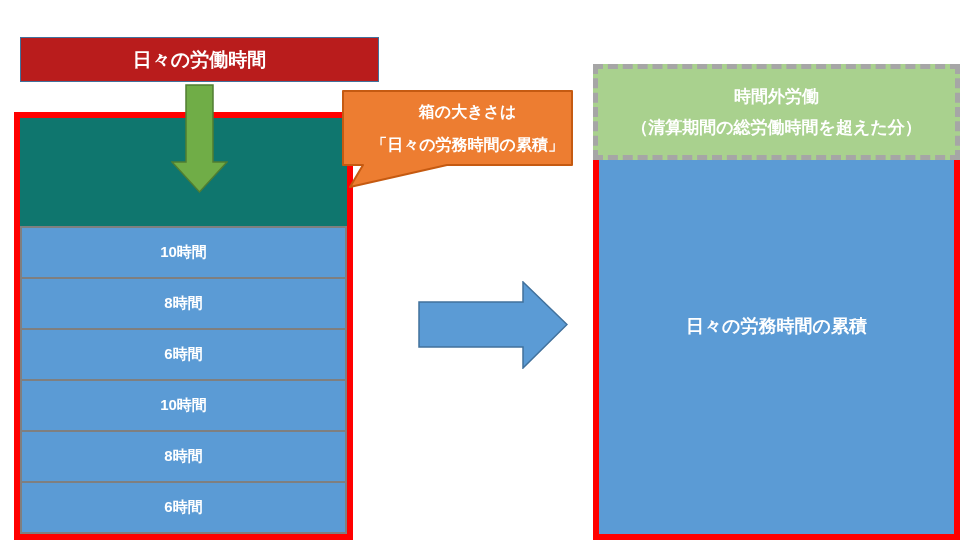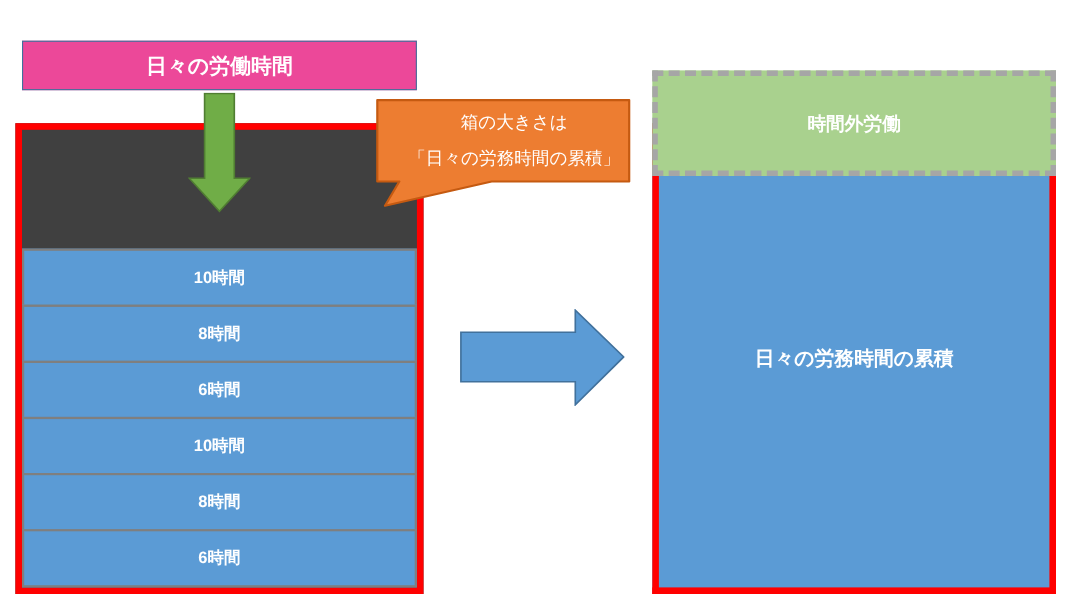--- a/index.html
+++ b/index.html
@@ -12,32 +12,32 @@
     width: 976px;
     height: 557px;
     background: #ffffff;
     overflow: hidden;
   }
   .abs { position: absolute; }
 
   
   .header-box {
     left: 20px; top: 37px; width: 359px; height: 45px;
-    background: #ec4899;
+    background: #b91c1c;
     border: 1px solid #41719C;
     display: flex; align-items: center; justify-content: center;
     color: #ffffff; font-weight: bold; font-size: 19px;
     z-index: 3;
   }
 
   
   .left-red-box {
-    left: 14px; top: 112px; width: 371px; height: 428px;
+    left: 14px; top: 112px; width: 339px; height: 428px;
     border: 6px solid #FF0000;
-    background: #404040;
+    background: #0f766e;
     z-index: 1;
   }
   .bars {
     position: absolute;
     left: 0; right: 0; bottom: 0; height: 308px;
     display: flex; flex-direction: column;
   }
   .bar {
     flex: 1;
     background: #5B9BD5;
@@ -49,21 +49,21 @@
 
   
   .down-arrow { left: 171px; top: 84px; z-index: 4; }
 
   
   .callout-shape { left: 340px; top: 88px; z-index: 5; }
   .callout-text {
     left: 343px; top: 91px; width: 229px; height: 74px;
     z-index: 6;
     display: flex; flex-direction: column; align-items: center; justify-content: center;
-    color: #ffffff; font-weight: normal; font-size: 16px; line-height: 33px;
+    color: #ffffff; font-weight: bold; font-size: 16px; line-height: 33px;
     text-align: center; white-space: nowrap; padding-left: 20px;
   }
 
   
   .right-arrow { left: 418px; top: 281px; z-index: 2; }
 
   
   .overtime-box {
     left: 593px; top: 16px; width: 367px; height: 96px;
     background: #A9D18E;
@@ -118,19 +118,20 @@
     <div>箱の大きさは</div>
     <div>「日々の労務時間の累積」</div>
   </div>
 
   <svg class="abs right-arrow" width="150" height="88" viewBox="0 0 150 88">
     <polygon points="1,21 105,21 105,1 149,43.5 105,87 105,66 1,66" fill="#5B9BD5" stroke="#41719C" stroke-width="1.5"></polygon>
   </svg>
 
   <div class="abs overtime-box">
     <div>時間外労働</div>
+    <div>（清算期間の総労働時間を超えた分）</div>
   </div>
 
   <div class="abs accum-box">
     <span>日々の労務時間の累積</span>
   </div>
 
 </div>
 
 </body></html>

